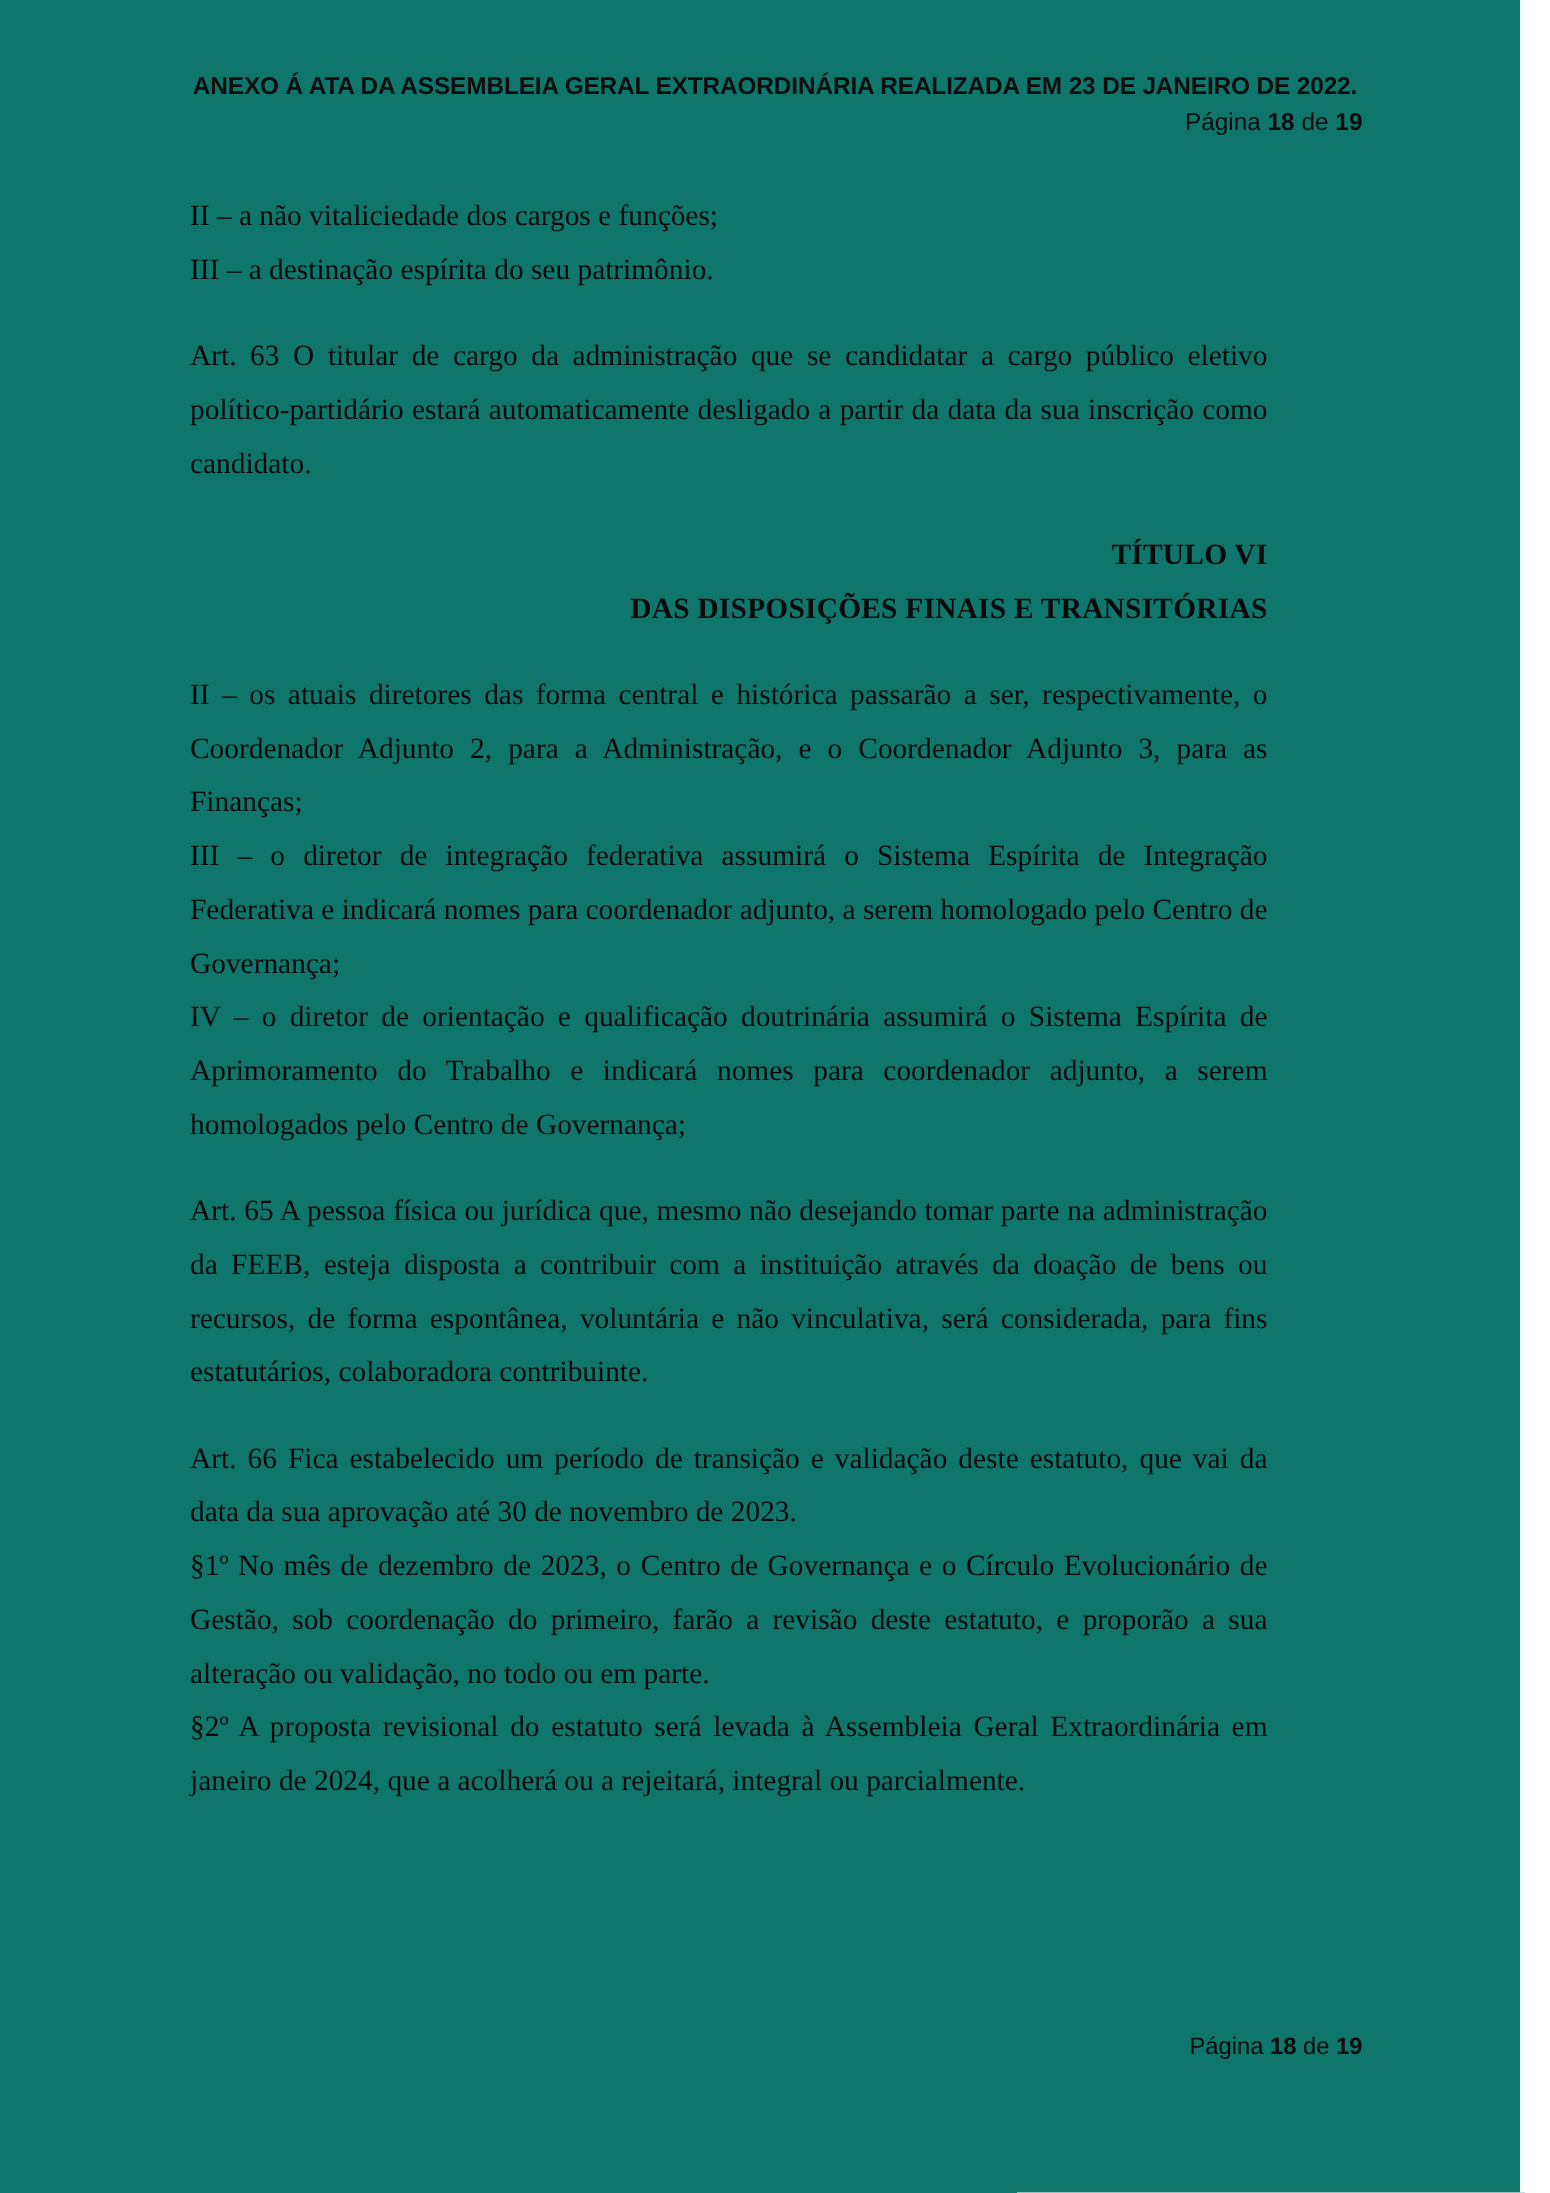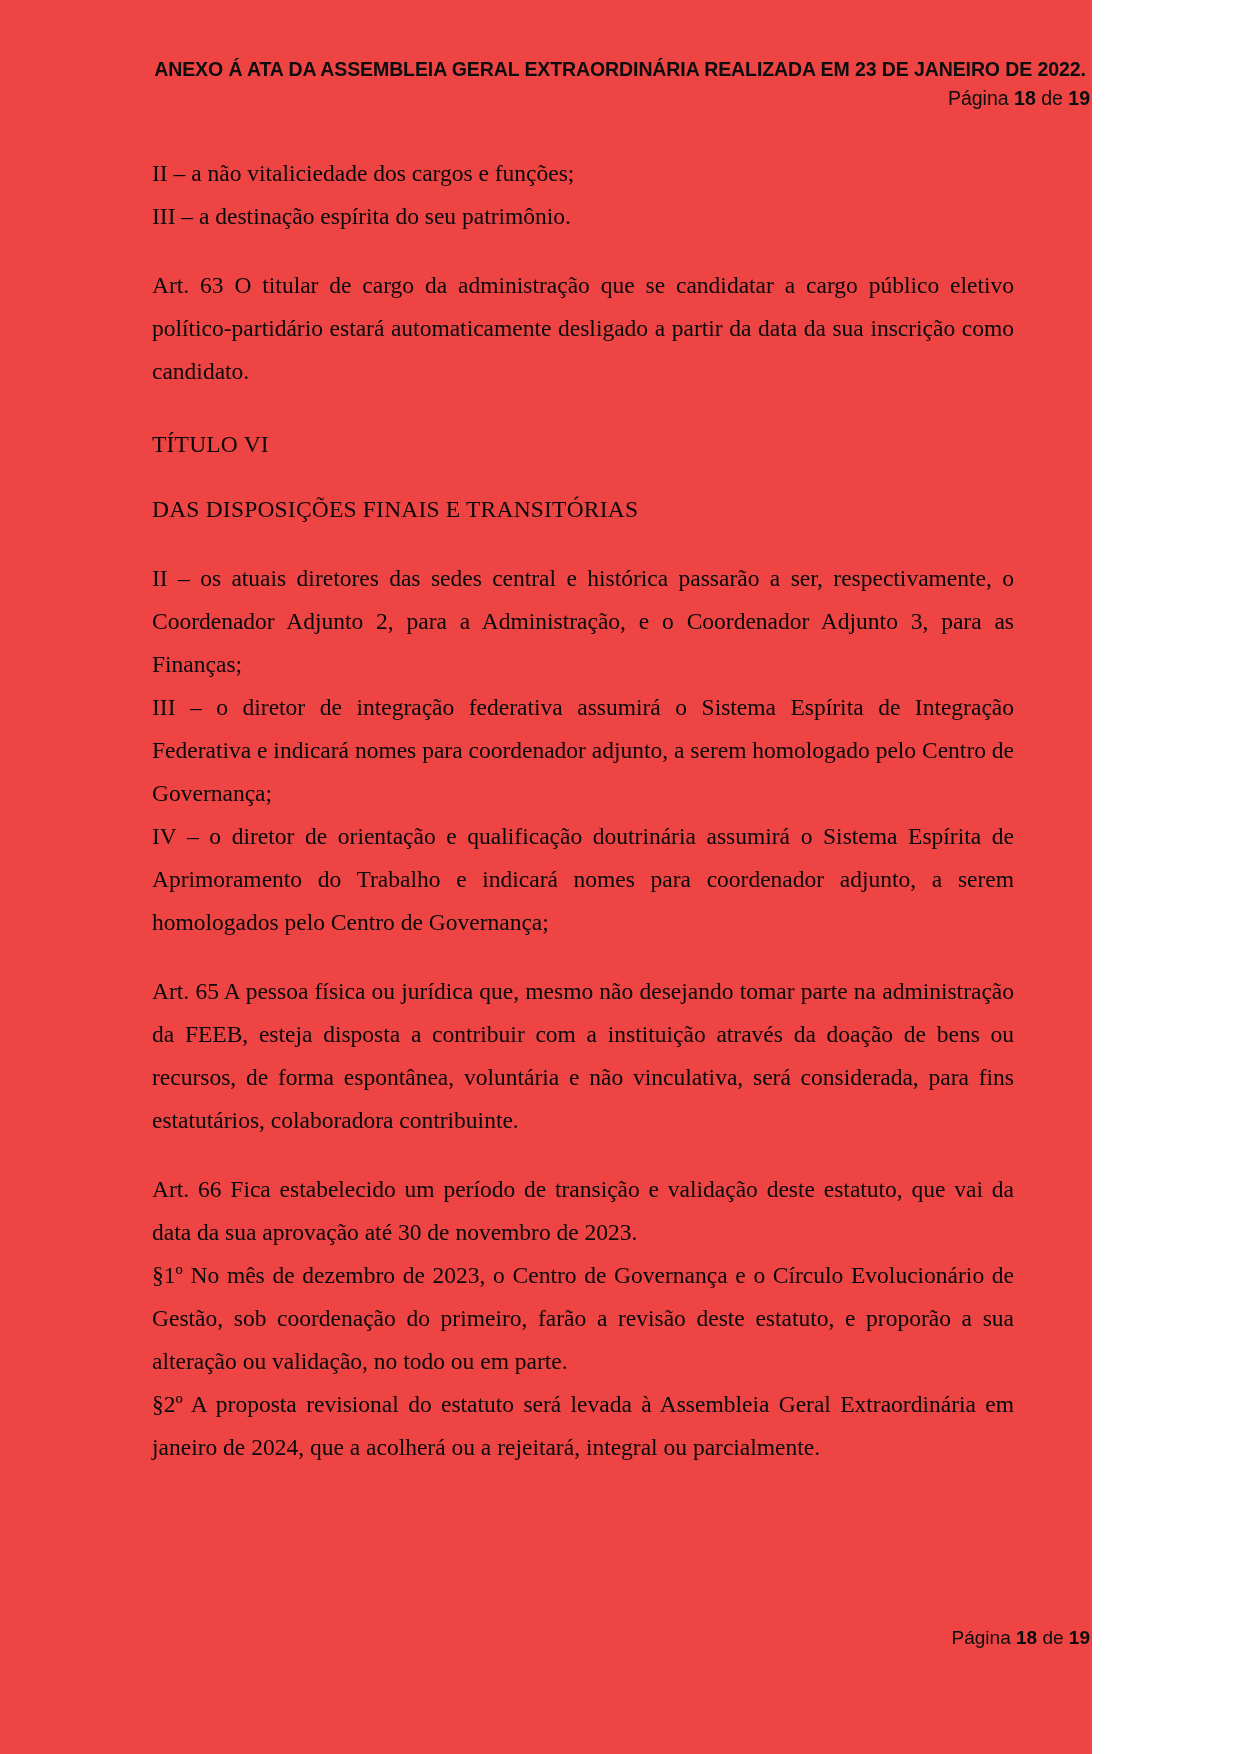--- a/index.html
+++ b/index.html
@@ -3,23 +3,23 @@
 <meta charset="utf-8">
 <title>Anexo à Ata</title>
 <style>
   html, body {
     margin: 0;
     padding: 0;
     background: #ffffff;
   }
   .page {
     position: relative;
-    width: 1092px;
+    width: 1216px;
     height: 1754px;
-    background: #ef4444;
+    background: #0f766e;
     box-sizing: border-box;
     padding: 0;
     overflow: hidden;
     font-family: "Liberation Serif", "DejaVu Serif", serif;
     color: #000000;
   }
 
   
   .header {
     position: absolute;
@@ -68,26 +68,25 @@
   .lead {
     font-weight: 400;
   }
 
   
   .title-block {
     margin-top: 30px;
     margin-bottom: 26px;
   }
   .title-line {
-    text-align: left;
-    font-weight: 400;
+    text-align: right;
+    font-weight: 700;
     font-size: 23.5px;
     line-height: 43px;
     letter-spacing: 0.2px;
-    margin-top: 22px;
   }
 
   
   .single {
     text-align: left;
   }
 
   
   .footer {
     position: absolute;
@@ -124,21 +123,21 @@
 
     <p class="p-gap"><span class="lead">Art. 63</span><span> O titular de cargo da administração que se candidatar a cargo público eletivo político-partidário estará automaticamente desligado a partir da data da sua inscrição como candidato.</span></p>
 
     <div class="title-block">
       <div class="title-line">TÍTULO VI</div>
       <div class="title-line">DAS DISPOSIÇÕES FINAIS E TRANSITÓRIAS</div>
     </div>
 
 
 
-    <p>II – os atuais diretores das sedes central e histórica passarão a ser, respectivamente, o Coordenador Adjunto 2, para a Administração, e o Coordenador Adjunto 3, para as Finanças;</p>
+    <p>II – os atuais diretores das forma central e histórica passarão a ser, respectivamente, o Coordenador Adjunto 2, para a Administração, e o Coordenador Adjunto 3, para as Finanças;</p>
 
     <p>III – o diretor de integração federativa assumirá o Sistema Espírita de Integração Federativa e indicará nomes para coordenador adjunto, a serem homologado pelo Centro de Governança;</p>
 
     <p>IV – o diretor de orientação e qualificação doutrinária assumirá o Sistema Espírita de Aprimoramento do Trabalho e indicará nomes para coordenador adjunto, a serem homologados pelo Centro de Governança;</p>
 
 
     <p class="p-gap"><span class="lead">Art. 65</span><span> A pessoa física ou jurídica que, mesmo não desejando tomar parte na administração da FEEB, esteja disposta a contribuir com a instituição através da doação de bens ou recursos, de forma espontânea, voluntária e não vinculativa, será considerada, para fins estatutários, colaboradora contribuinte.</span></p>
 
     <p class="p-gap"><span class="lead">Art. 66</span><span> Fica estabelecido um período de transição e validação deste estatuto, que vai da data da sua aprovação até 30 de novembro de 2023.</span></p>
 

